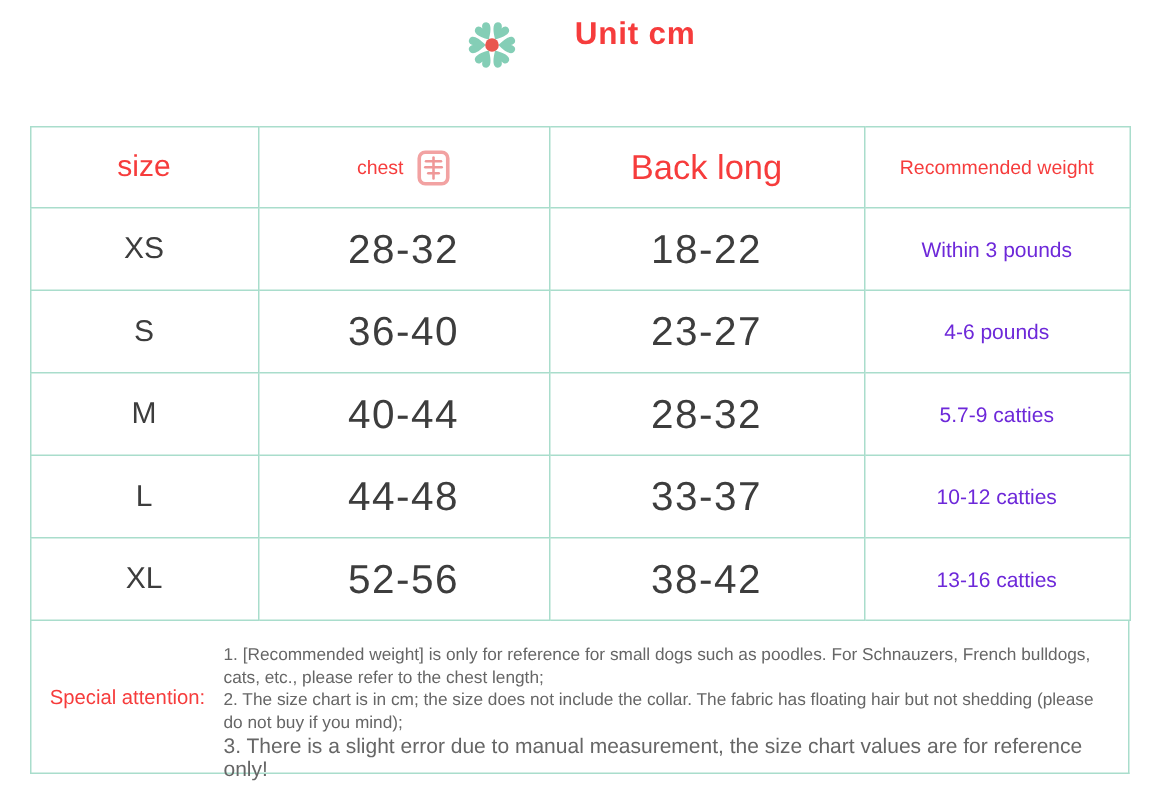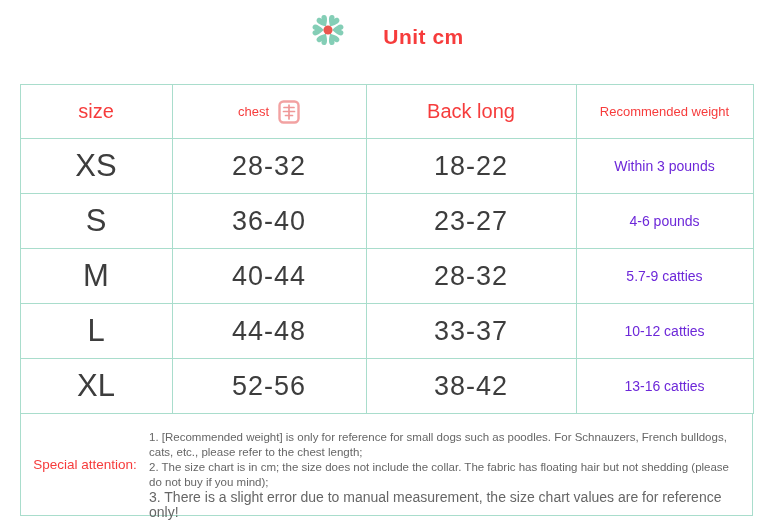--- a/index.html
+++ b/index.html
@@ -12,21 +12,21 @@
     --muted-text:#666666;
   }
   *{box-sizing:border-box;}
   html,body{margin:0;padding:0;}
   body{
     width:773px;height:529px;background:#ffffff;
     font-family:"Liberation Sans","DejaVu Sans",sans-serif;
     overflow:hidden;
   }
   .top-header{
-    display:flex;justify-content:center;align-items:flex-end;
+    display:flex;justify-content:center;align-items:flex-start;
     gap:36px;padding-top:11px;height:49px;
   }
   .flower{width:38px;height:38px;display:block;}
   .unit-label{
     color:var(--accent);font-size:21px;font-weight:bold;letter-spacing:0.5px;
   }
   table.size-table{
     border-collapse:collapse;table-layout:fixed;
     width:733px;margin:35px auto 0;
   }
@@ -37,25 +37,25 @@
   }
   .size-table tr.head-row{height:54px;}
   .size-table tr.data-row{height:55px;}
   .col-size{width:152px;}
   .col-chest{width:194px;}
   .col-back{width:210px;}
   .col-weight{width:177px;}
   th{font-weight:normal;color:var(--accent);}
   .h-size{font-size:20px;}
   .h-chest{font-size:13px;}
-  .h-back{font-size:20px;}
+  .h-back{font-size:23px;}
   .h-weight{font-size:13px;font-weight:500;}
   .chest-head-wrap{display:flex;align-items:center;justify-content:center;gap:9px;}
   .stamp-icon{display:block;}
-  td.cell-size{font-size:31px;color:var(--cell-text);}
+  td.cell-size{font-size:20px;color:var(--cell-text);}
   td.cell-num{font-size:27px;color:var(--cell-text);letter-spacing:1px;}
   td.cell-weight{font-size:14px;color:#6d28d9;}
   tr.data-row:first-of-type td.cell-weight{font-size:12px;}
   .notes-box{
     width:733px;margin:0 auto;height:102px;
     border:1.5px solid var(--table-border);border-top:none;
     display:flex;background:#fff;
   }
   .notes-label{
     width:128px;display:flex;align-items:center;justify-content:center;

